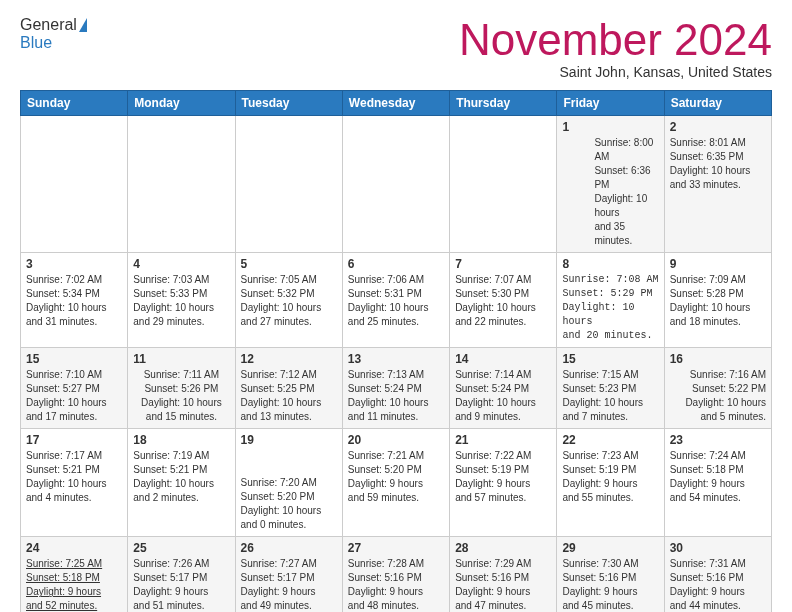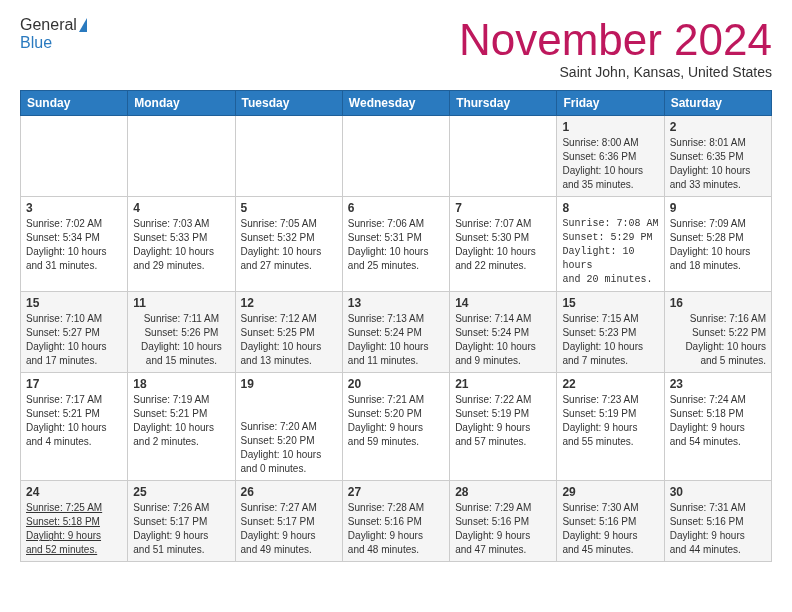--- a/index.html
+++ b/index.html
@@ -132,21 +132,21 @@
     </thead>
     <tbody id="calendar-body">
     <tr>
           <td class="empty-cell"></td>
           <td class="empty-cell"></td>
           <td class="empty-cell"></td>
           <td class="empty-cell"></td>
           <td class="empty-cell"></td>
           <td>
             <span class="day-num">1</span>
-            <div class="day-info" style="white-space: pre-line;">Sunrise: 8:00 AM
+            <div class="day-info" style="white-space: pre-line; margin-left: 32px;">Sunrise: 8:00 AM
 Sunset: 6:36 PM
 Daylight: 10 hours
 and 35 minutes.</div>
           </td>
           <td>
             <span class="day-num">2</span>
             <div class="day-info" style="white-space: pre-line;">Sunrise: 8:01 AM
 Sunset: 6:35 PM
 Daylight: 10 hours
 and 33 minutes.</div>

